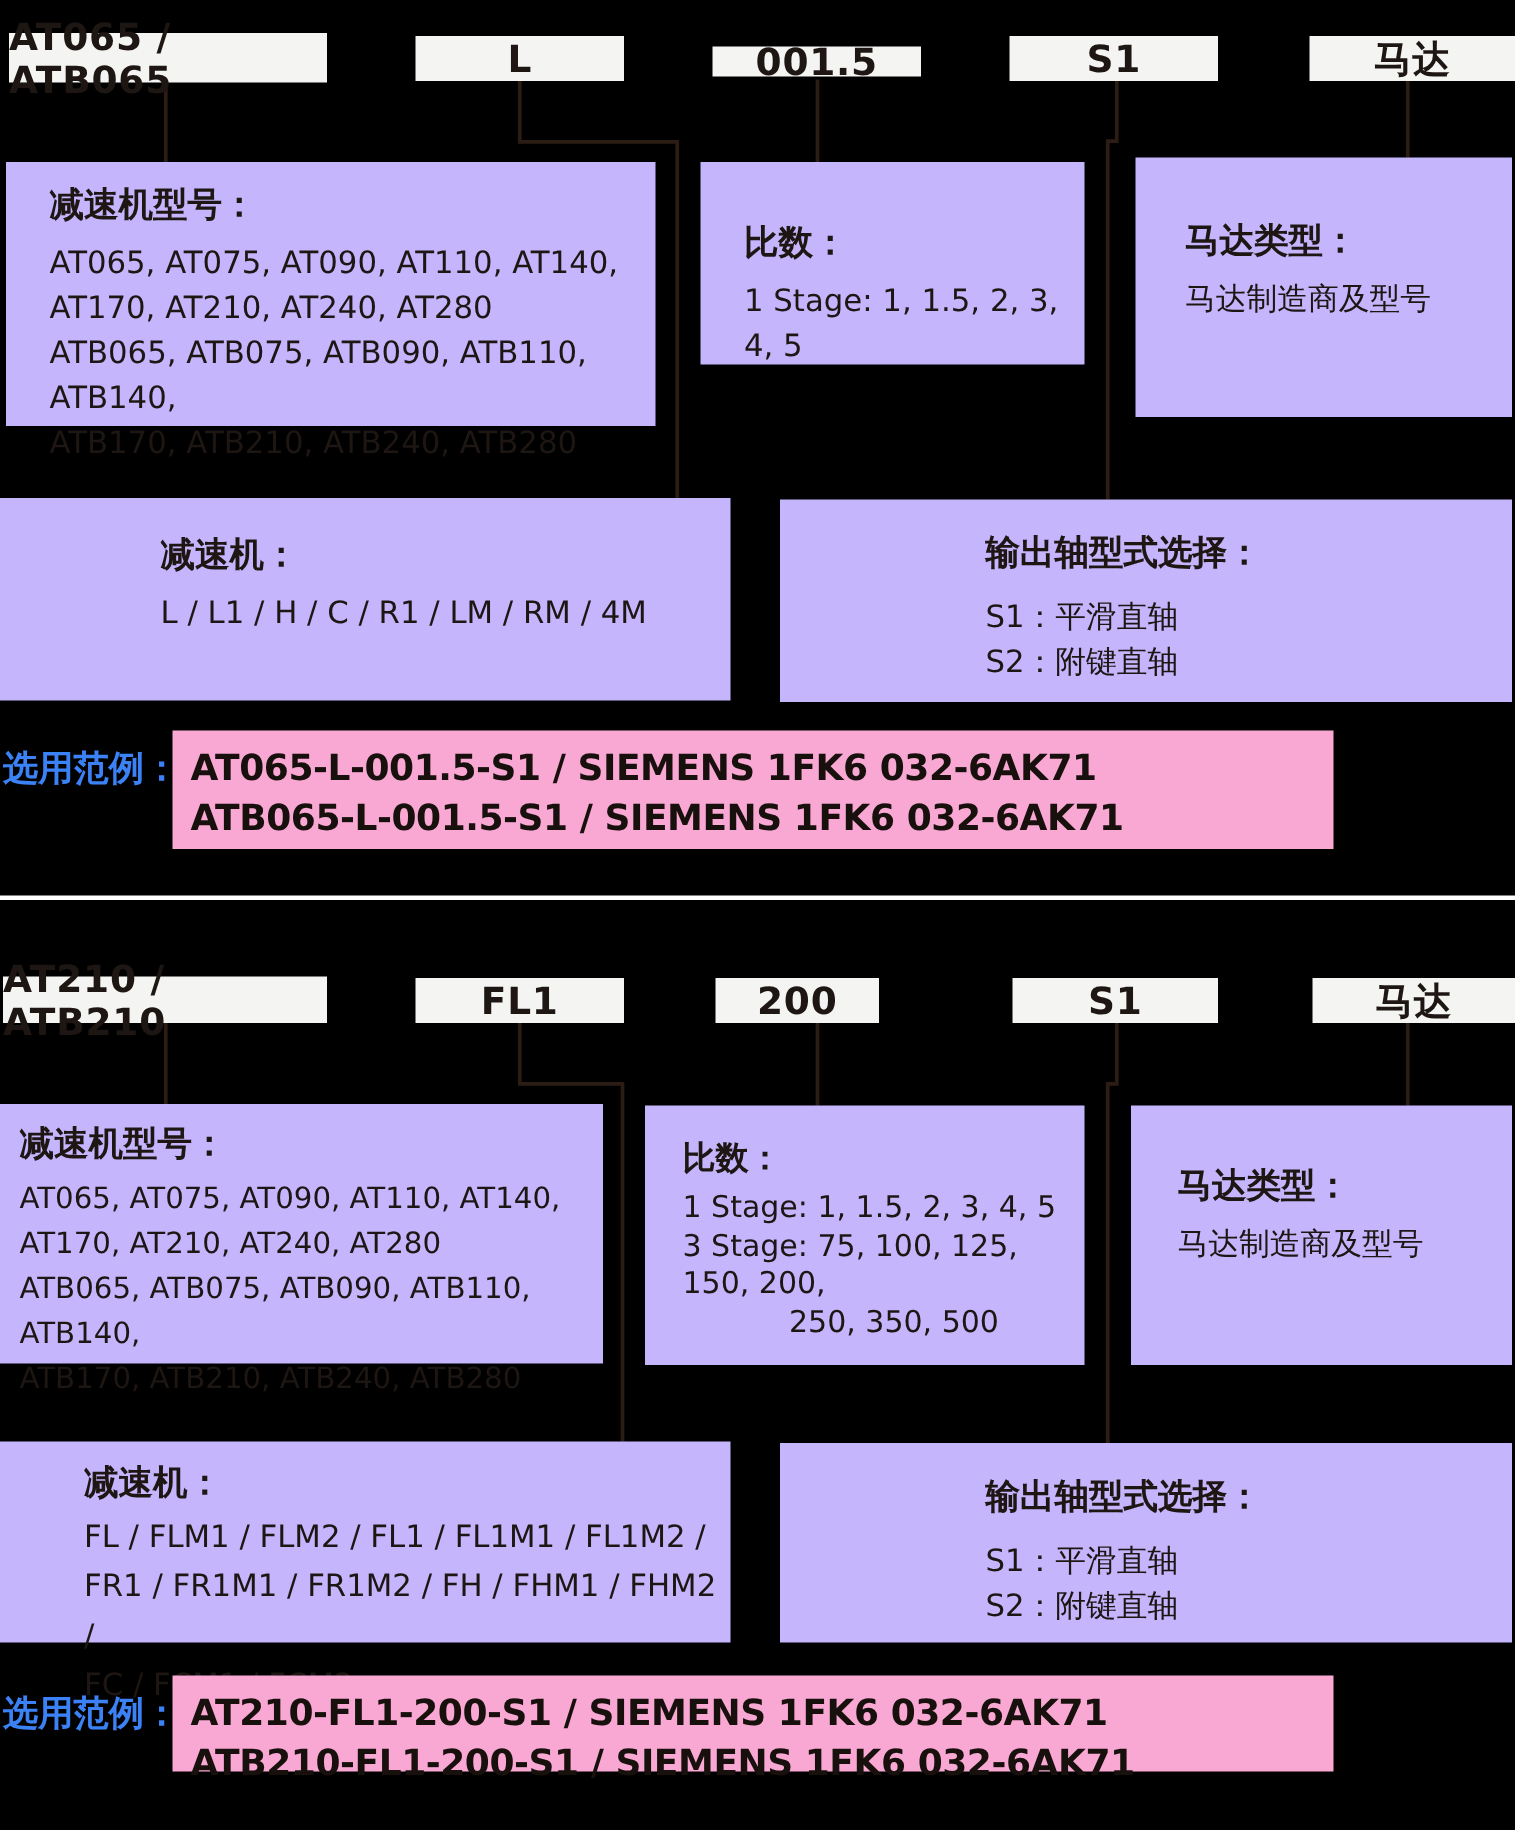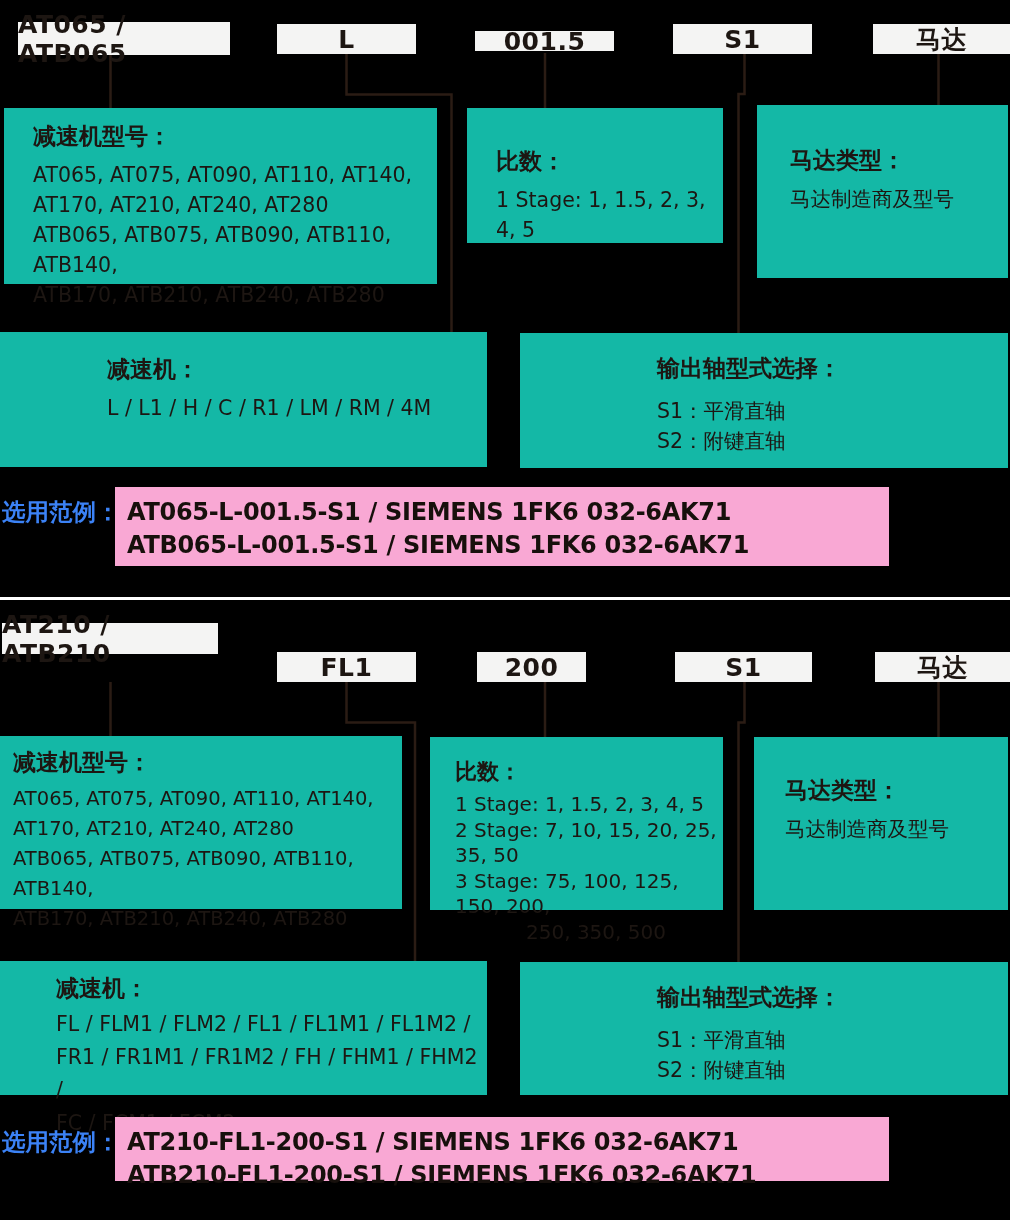--- a/index.html
+++ b/index.html
@@ -1,20 +1,20 @@
 <!DOCTYPE html>
 <html><head>
 <meta charset="utf-8">
 <style>
   html,body { margin:0; padding:0; background:#000; }
   #page {
     position:relative; width:1010px; height:1220px; background:#000000;
     font-family:"DejaVu Sans","Liberation Sans",sans-serif; overflow:hidden;
   }
-  .box { position:absolute; background:#14b8a6; color:#1d1612; box-sizing:border-box; }
+  .box { position:absolute; background:#c4b5fd; color:#1d1612; box-sizing:border-box; }
   .code-box {
     background:#f4f4f3; display:flex; align-items:center; justify-content:center;
     font-weight:bold; font-size:25px; letter-spacing:0.5px;
   }
   .info-title { font-weight:bold; font-size:23px; margin:0 0 8px 0; }
   .info-line  { font-size:20.5px; line-height:30px; margin:0; }
   .info-line.compact { line-height:25.5px; font-size:20px; }
   .info-line.wide { line-height:33px; }
   .indent { padding-left:71px; }
   .example-box {
@@ -42,21 +42,21 @@
     <path class="connector" d="M744.5,53 V94 H738.5 V333" stroke="#2b1c14"></path>
     <path class="connector" d="M938.5,53 V105" stroke="#2b1c14"></path>
 
     <path class="connector" d="M110.5,682 V736" stroke="#2b1c14"></path>
     <path class="connector" d="M346.5,682 V722.5 H415 V961" stroke="#2b1c14"></path>
     <path class="connector" d="M545,682 V737" stroke="#2b1c14"></path>
     <path class="connector" d="M744.5,682 V722.5 H738.5 V962" stroke="#2b1c14"></path>
     <path class="connector" d="M938.5,682 V737" stroke="#2b1c14"></path>
   </svg>
 
-  <div class="box code-box" style="left:6px;top:22px;width:212px;height:33px;margin-left:12px;">
+  <div class="box code-box" style="left:6px;top:22px;width:212px;height:33px;">
       <span>AT065 / ATB065</span>
     </div>
   <div class="box code-box" style="left:277px;top:24px;width:139px;height:30px;">
       <span>L</span>
     </div>
   <div class="box code-box" style="left:475px;top:31px;width:139px;height:20px;">
       <span>001.5</span>
     </div>
   <div class="box code-box" style="left:673px;top:24px;width:139px;height:30px;">
       <span>S1</span>
@@ -95,21 +95,21 @@
   </div>
 
   <div class="example-label" style="left:2px;top:496px;">选用范例：</div>
   <div class="example-box" style="left:115px;top:487px;width:774px;height:79px;">
     <div>AT065-L-001.5-S1 / SIEMENS 1FK6 032-6AK71</div>
     <div>ATB065-L-001.5-S1 / SIEMENS 1FK6 032-6AK71</div>
   </div>
 
   <div class="divider" style="top:597px;"></div>
 
-  <div class="box code-box" style="left:2px;top:623px;width:216px;height:31px;">
+  <div class="box code-box" style="left:2px;top:651px;width:216px;height:31px;">
       <span>AT210 / ATB210</span>
     </div>
   <div class="box code-box" style="left:277px;top:652px;width:139px;height:30px;">
       <span>FL1</span>
     </div>
   <div class="box code-box" style="left:477px;top:652px;width:109px;height:30px;">
       <span>200</span>
     </div>
   <div class="box code-box" style="left:675px;top:652px;width:137px;height:30px;">
       <span>S1</span>
@@ -122,21 +122,20 @@
     <p class="info-title" style="margin-bottom:6px;">减速机型号：</p>
     <p class="info-line" style="font-size:19.5px;">AT065, AT075, AT090, AT110, AT140,</p>
     <p class="info-line" style="font-size:19.5px;">AT170, AT210, AT240, AT280</p>
     <p class="info-line" style="font-size:19.5px;">ATB065, ATB075, ATB090, ATB110, ATB140,</p>
     <p class="info-line" style="font-size:19.5px;">ATB170, ATB210, ATB240, ATB280</p>
   </div>
 
   <div class="box" style="left:430px;top:737px;width:293px;height:173px;padding:20px 0 0 25px;">
     <p class="info-title" style="font-size:22px;margin-bottom:5px;">比数：</p>
     <p class="info-line compact">1 Stage: 1, 1.5, 2, 3, 4, 5</p>
-    <p class="info-line compact">2 Stage: 7, 10, 15, 20, 25, 35, 50</p>
     <p class="info-line compact">3 Stage: 75, 100, 125, 150, 200,</p>
     <p class="info-line compact indent">250, 350, 500</p>
   </div>
 
   <div class="box" style="left:754px;top:737px;width:254px;height:173px;padding:38px 0 0 31px;">
     <p class="info-title">马达类型：</p>
     <p class="info-line">马达制造商及型号</p>
   </div>
 
   <div class="box" style="left:0px;top:961px;width:487px;height:134px;padding:12px 0 0 56px;">

